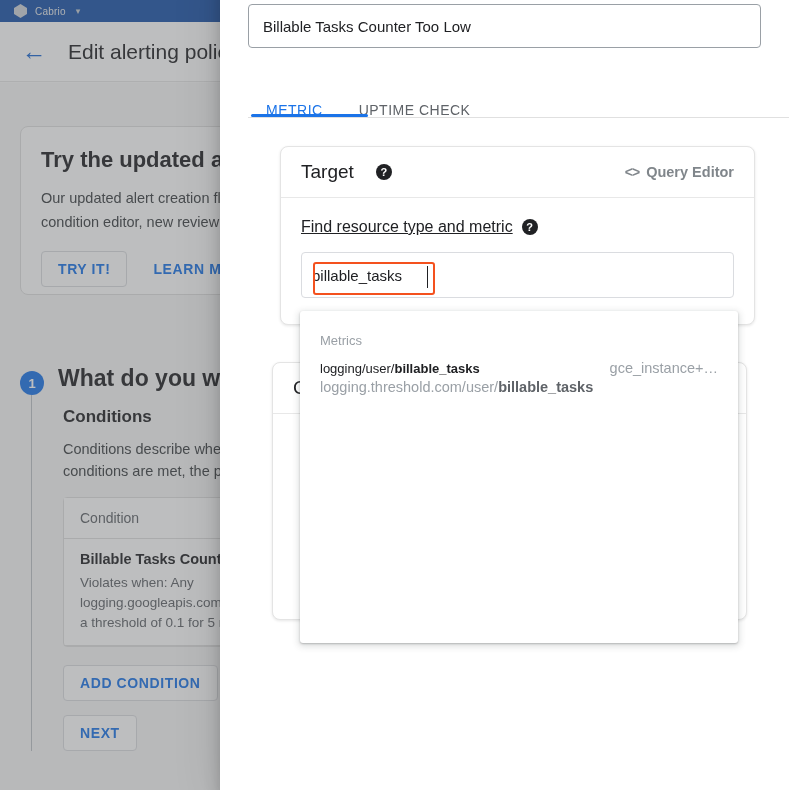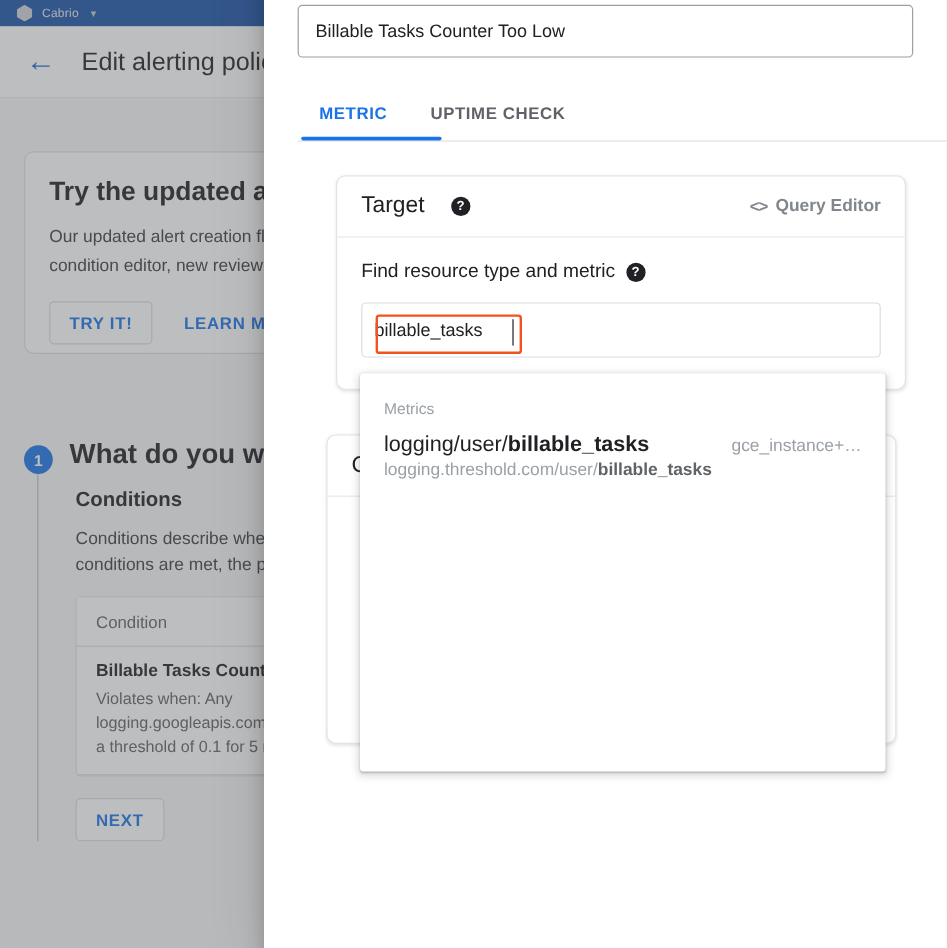--- a/index.html
+++ b/index.html
@@ -133,22 +133,22 @@
     font-family:"Liberation Sans", sans-serif;
     font-size:15px; color:#202124;
     padding: 0 14px; background:#fff;
   }
 
   #tabs {
     position:absolute; left:28px; top:118px; width:513px; height:44px;
     display:flex; align-items:flex-end; gap: 0;
   }
   #tabs .tab {
-    font-size:14px; font-weight:bold; letter-spacing:.5px;
-    color:#5f6368; padding: 0 18px 16px 18px;
+    font-size:14px; font-weight:normal; letter-spacing:.5px;
+    color:#5f6368; padding: 0 18px 0 18px;
     white-space:nowrap; background:transparent; border:none;
     font-family:"Liberation Sans", sans-serif;
   }
   #tabs .tab.active { color:#1a73e8; }
   #tabs-rule {
     position:absolute; left:28px; top:161px; width:541px; height:1px; background:#e0e0e0;
   }
   #tab-underline {
     position:absolute; left:31px; top:158px; width:117px; height:3px; background:#1a73e8; border-radius:2px;
   }
@@ -170,21 +170,21 @@
     background:#202124; color:#fff;
     font-size:11px; font-weight:bold;
     display:inline-flex; align-items:center; justify-content:center;
     line-height:1; flex:0 0 auto;
   }
   #query-editor { display:flex; align-items:center; gap:7px; color:#80868b; }
   #query-editor .code-icon { font-size:14px; font-weight:bold; letter-spacing:-1px; }
   #query-editor .qe-label { font-size:14.5px; font-weight:bold; }
 
   #target-body { padding: 20px 20px 26px 20px; }
-  #find-label { display:flex; align-items:center; gap:9px; font-size:16px; color:#202124; }
+  #find-label { display:flex; align-items:center; gap:9px; font-size:16px; color:#202124;text-decoration:underline; }
   #metric-input-wrap {
     margin-top: 16px; position:relative;
     border:1px solid #dadce0; border-radius:4px; height:46px;
     display:flex; align-items:center; padding-left: 10px;
   }
   #metric-input {
     border:none; outline:none; background:transparent;
     font-family:"Liberation Sans", sans-serif; font-size:15px; color:#202124;
     width: 100%; height:100%;
   }
@@ -216,21 +216,21 @@
     overflow:hidden;
   }
   #dropdown .section-label {
     font-size:13px; color:#9aa0a6; padding: 22px 20px 0 20px;
   }
   .sugg {
     padding: 12px 20px 10px 20px;
     display:block;
   }
   .sugg-top { display:flex; align-items:baseline; justify-content:space-between; }
-  .sugg-main { font-size:18px; color:#202124; white-space:nowrap; }
+  .sugg-main { font-size:13px; color:#202124; white-space:nowrap; }
   .sugg-main b { font-weight:bold; }
   .sugg-main .lead { font-weight:normal; }
   .sugg-res { font-size:14.5px; color:#9aa0a6; white-space:nowrap; padding-left:14px; }
   .sugg-sub { font-size:14.5px; color:#9aa0a6; margin-top:3px; white-space:nowrap; }
   .sugg-sub b { color:#5f6368; font-weight:bold; }
 </style>
 </head>
 <body>
 
 <div id="bg-page">
@@ -272,20 +272,21 @@
           <div class="cond-th">Condition</div>
           <div class="cond-row">
             <div class="name">Billable Tasks Counter Too Low</div>
             <div class="meta">Violates when: Any</div>
             <div class="meta" style="margin-top:0">logging.googleapis.com/user/billable_tasks stream falls below</div>
             <div class="meta" style="margin-top:0">a threshold of 0.1 for 5 minutes</div>
           </div>
         </div>
 
         <div class="bottom-btns">
+          <button class="btn-outline">ADD CONDITION</button>
           <button class="btn-outline">NEXT</button>
         </div>
       </div>
     </div>
 
   </div>
 
   <div id="scrim"></div>
 </div>
 

